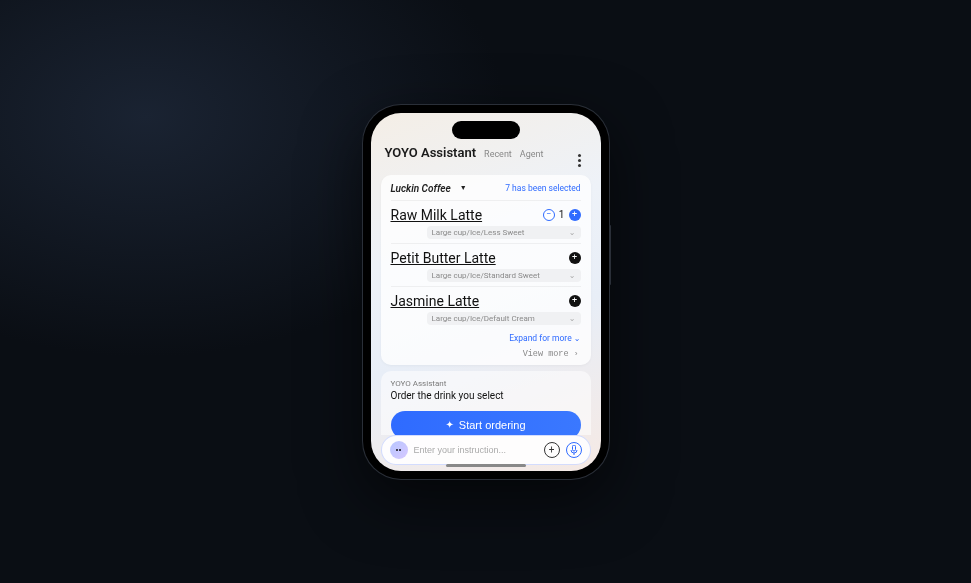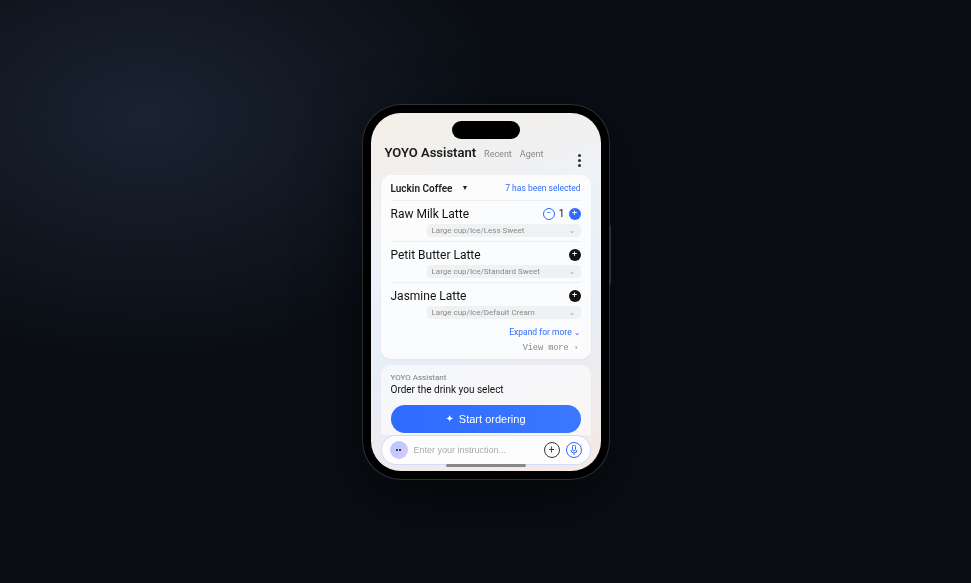--- a/index.html
+++ b/index.html
@@ -49,28 +49,28 @@
 
   .card {
     background: rgba(255,255,255,.78);
     border-radius: 10px;
     padding: 8px 10px 6px 10px;
     font-size: 9px;
     color:#222;
     box-shadow: 0 1px 3px rgba(0,0,0,.04);
   }
   .card-head { display:flex; align-items:center; justify-content:space-between; margin-bottom:6px;}
-  .store { font-weight:600; font-size:10px; display:flex; align-items:center; gap:9px;}
+  .store { font-weight:600; font-size:10px; display:flex; align-items:center; gap:9px;font-style:italic;}
   .store .caret { font-size:7px; }
   .selcount { color:#2f6bff; font-size:8.5px; }
 
   .item { border-top: 1px solid rgba(0,0,0,.05); padding:6px 0 4px 0;}
   .item:first-of-type { border-top: none; }
   .item-row { display:flex; align-items:center; justify-content:space-between; }
-  .item-name { font-size:12px; color:#111; }
+  .item-name { font-size:14px; color:#111;text-decoration:underline; }
   .item-opts {
     margin-top:3px; font-size:8px; color:#8a8a8a;
     background:#f0f1f3; border-radius:4px; padding:2px 5px;
     display:flex; justify-content:space-between; align-items:center;margin-left:36px;
   }
   .item-opts .chev { color:#aaa; font-size:8px; }
   .qty { display:flex; align-items:center; gap:3px; }
   .qty .num { font-size:10px; color:#111; min-width:8px; text-align:center;}
   .circ { width:12px; height:12px; border-radius:50%; display:flex; align-items:center; justify-content:center; font-size:9px; line-height:1; cursor:pointer;}
   .circ.minus { border:1px solid #2f6bff; color:#2f6bff; background:#fff;}

